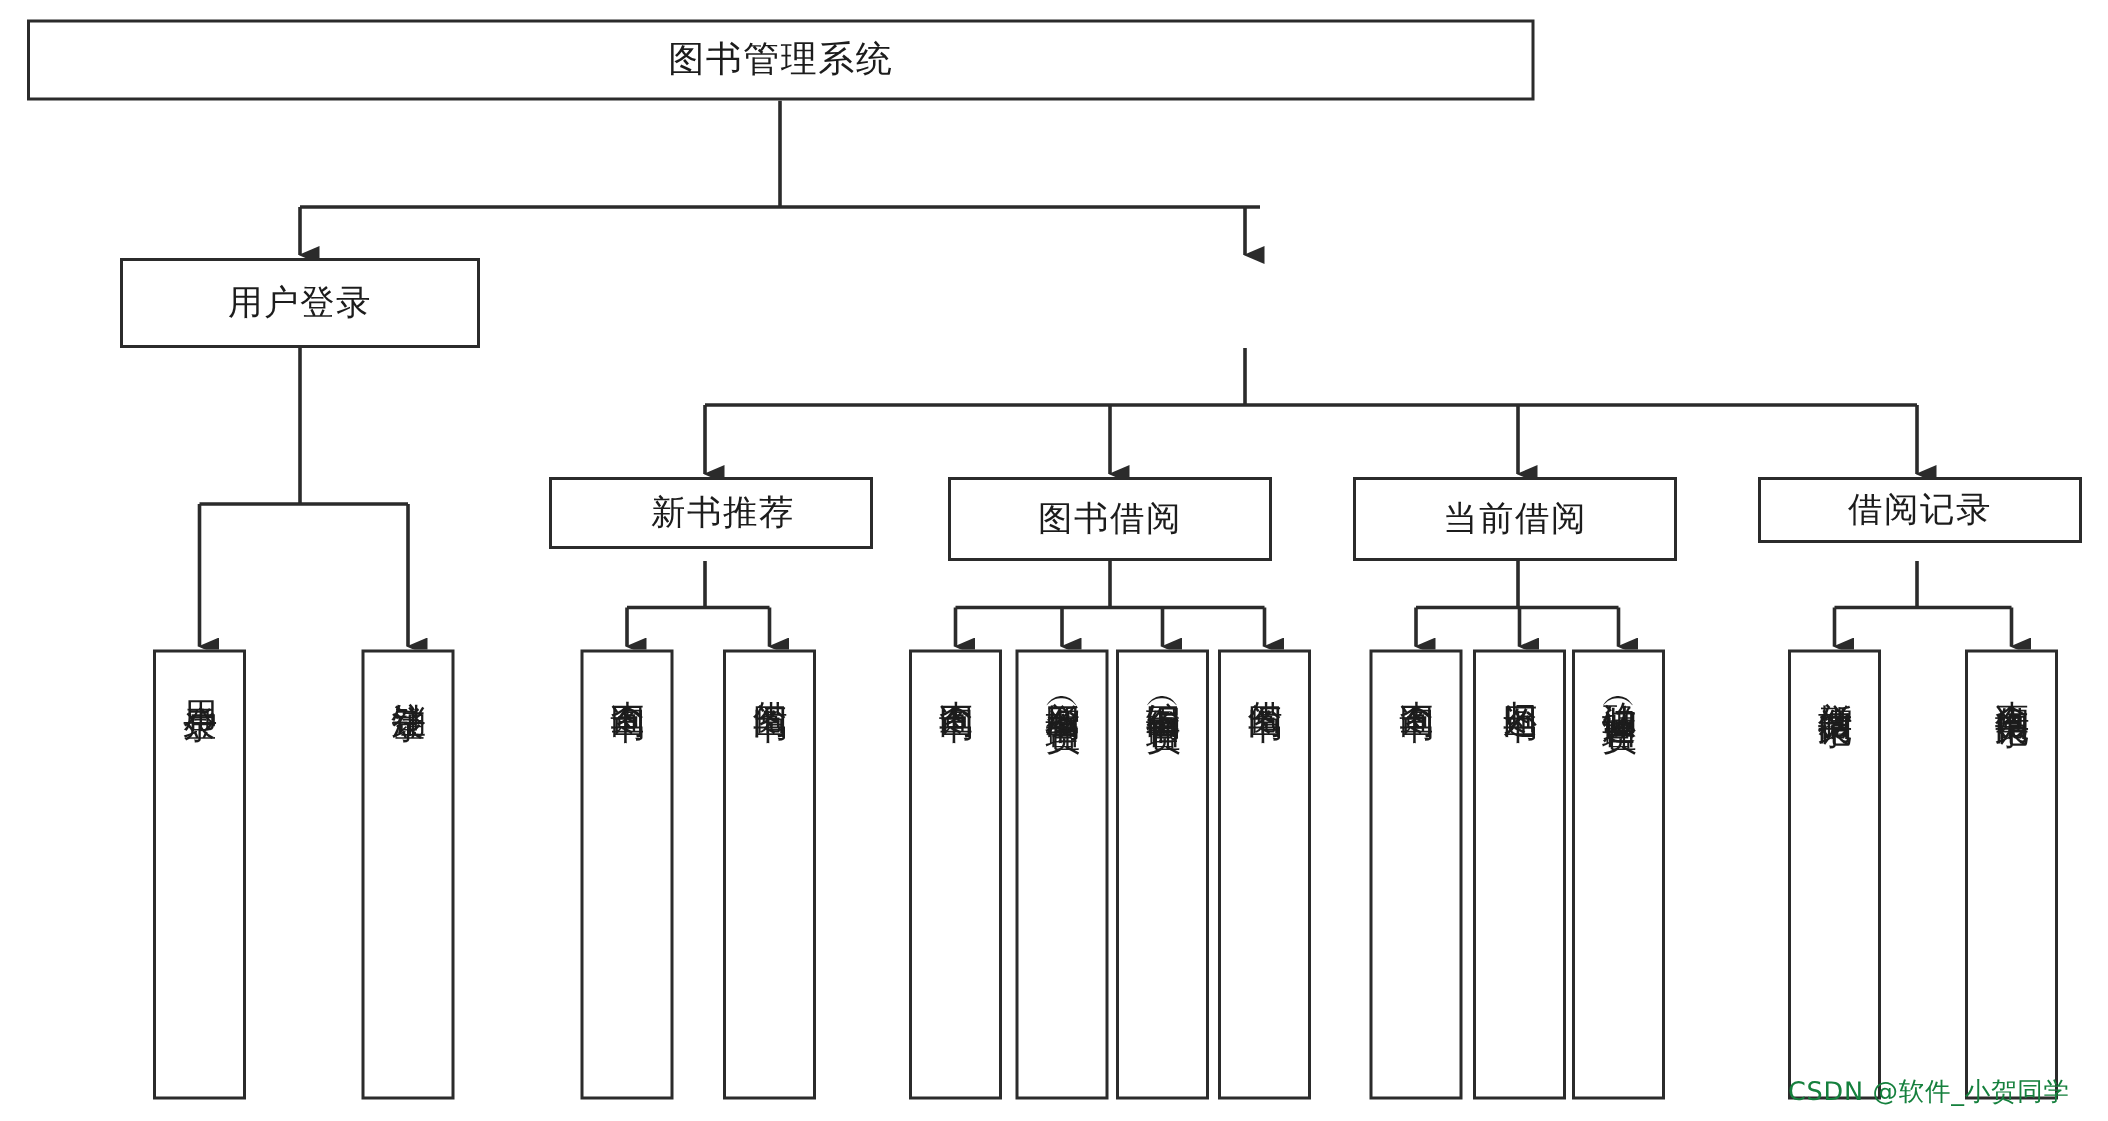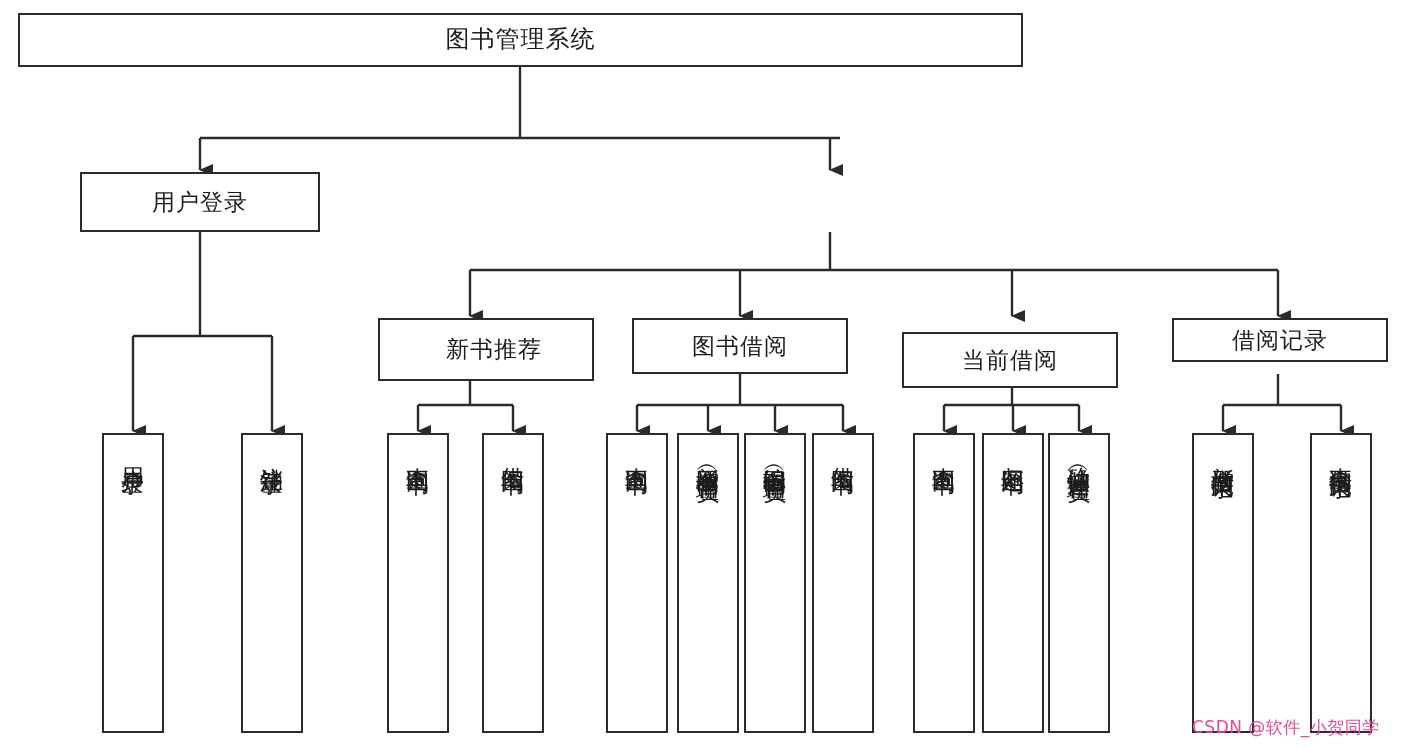--- a/index.html
+++ b/index.html
@@ -57,21 +57,21 @@
     line-height:1.22;
     letter-spacing:2px;
     white-space:nowrap;
     text-align:start;
   }
   .watermark{
     position:absolute;
     left:1192px;
     top:716px;
     font-size:17px;
-    color:#ec4899;
+    color:#15803d;
     letter-spacing:0.5px;
     white-space:nowrap;
     z-index:5;
     font-family:"DejaVu Sans","Liberation Sans",sans-serif;
   }
 </style>
 </head>
 <body>
 
 <div id="canvas">
@@ -129,27 +129,27 @@
   </svg>
 
   <div class="node h root" style="left: 18px; top: 13px; width: 1005px; height: 54px;">
     <span class="label">图书管理系统</span>
   </div>
 
   <div class="node h" style="left: 80px; top: 172px; width: 240px; height: 60px;">
     <span class="label">用户登录</span>
   </div>
 
-  <div class="node h" style="left: 378px; top: 318px; width: 216px; height: 63px; padding-left: 16px;">
+  <div class="node h" style="left: 366px; top: 318px; width: 216px; height: 48px; padding-left: 16px;">
     <span class="label">新书推荐</span>
   </div>
   <div class="node h" style="left: 632px; top: 318px; width: 216px; height: 56px;">
     <span class="label">图书借阅</span>
   </div>
-  <div class="node h" style="left: 902px; top: 332px; width: 216px; height: 56px;">
+  <div class="node h" style="left: 902px; top: 318px; width: 216px; height: 56px;">
     <span class="label">当前借阅</span>
   </div>
   <div class="node h" style="left: 1172px; top: 318px; width: 216px; height: 44px;">
     <span class="label">借阅记录</span>
   </div>
 
   <div class="node v" style="left: 102px; top: 433px; width: 62px; height: 300px;">
     <span class="label">用户登录</span>
   </div>
   <div class="node v" style="left: 241px; top: 433px; width: 62px; height: 300px;">

